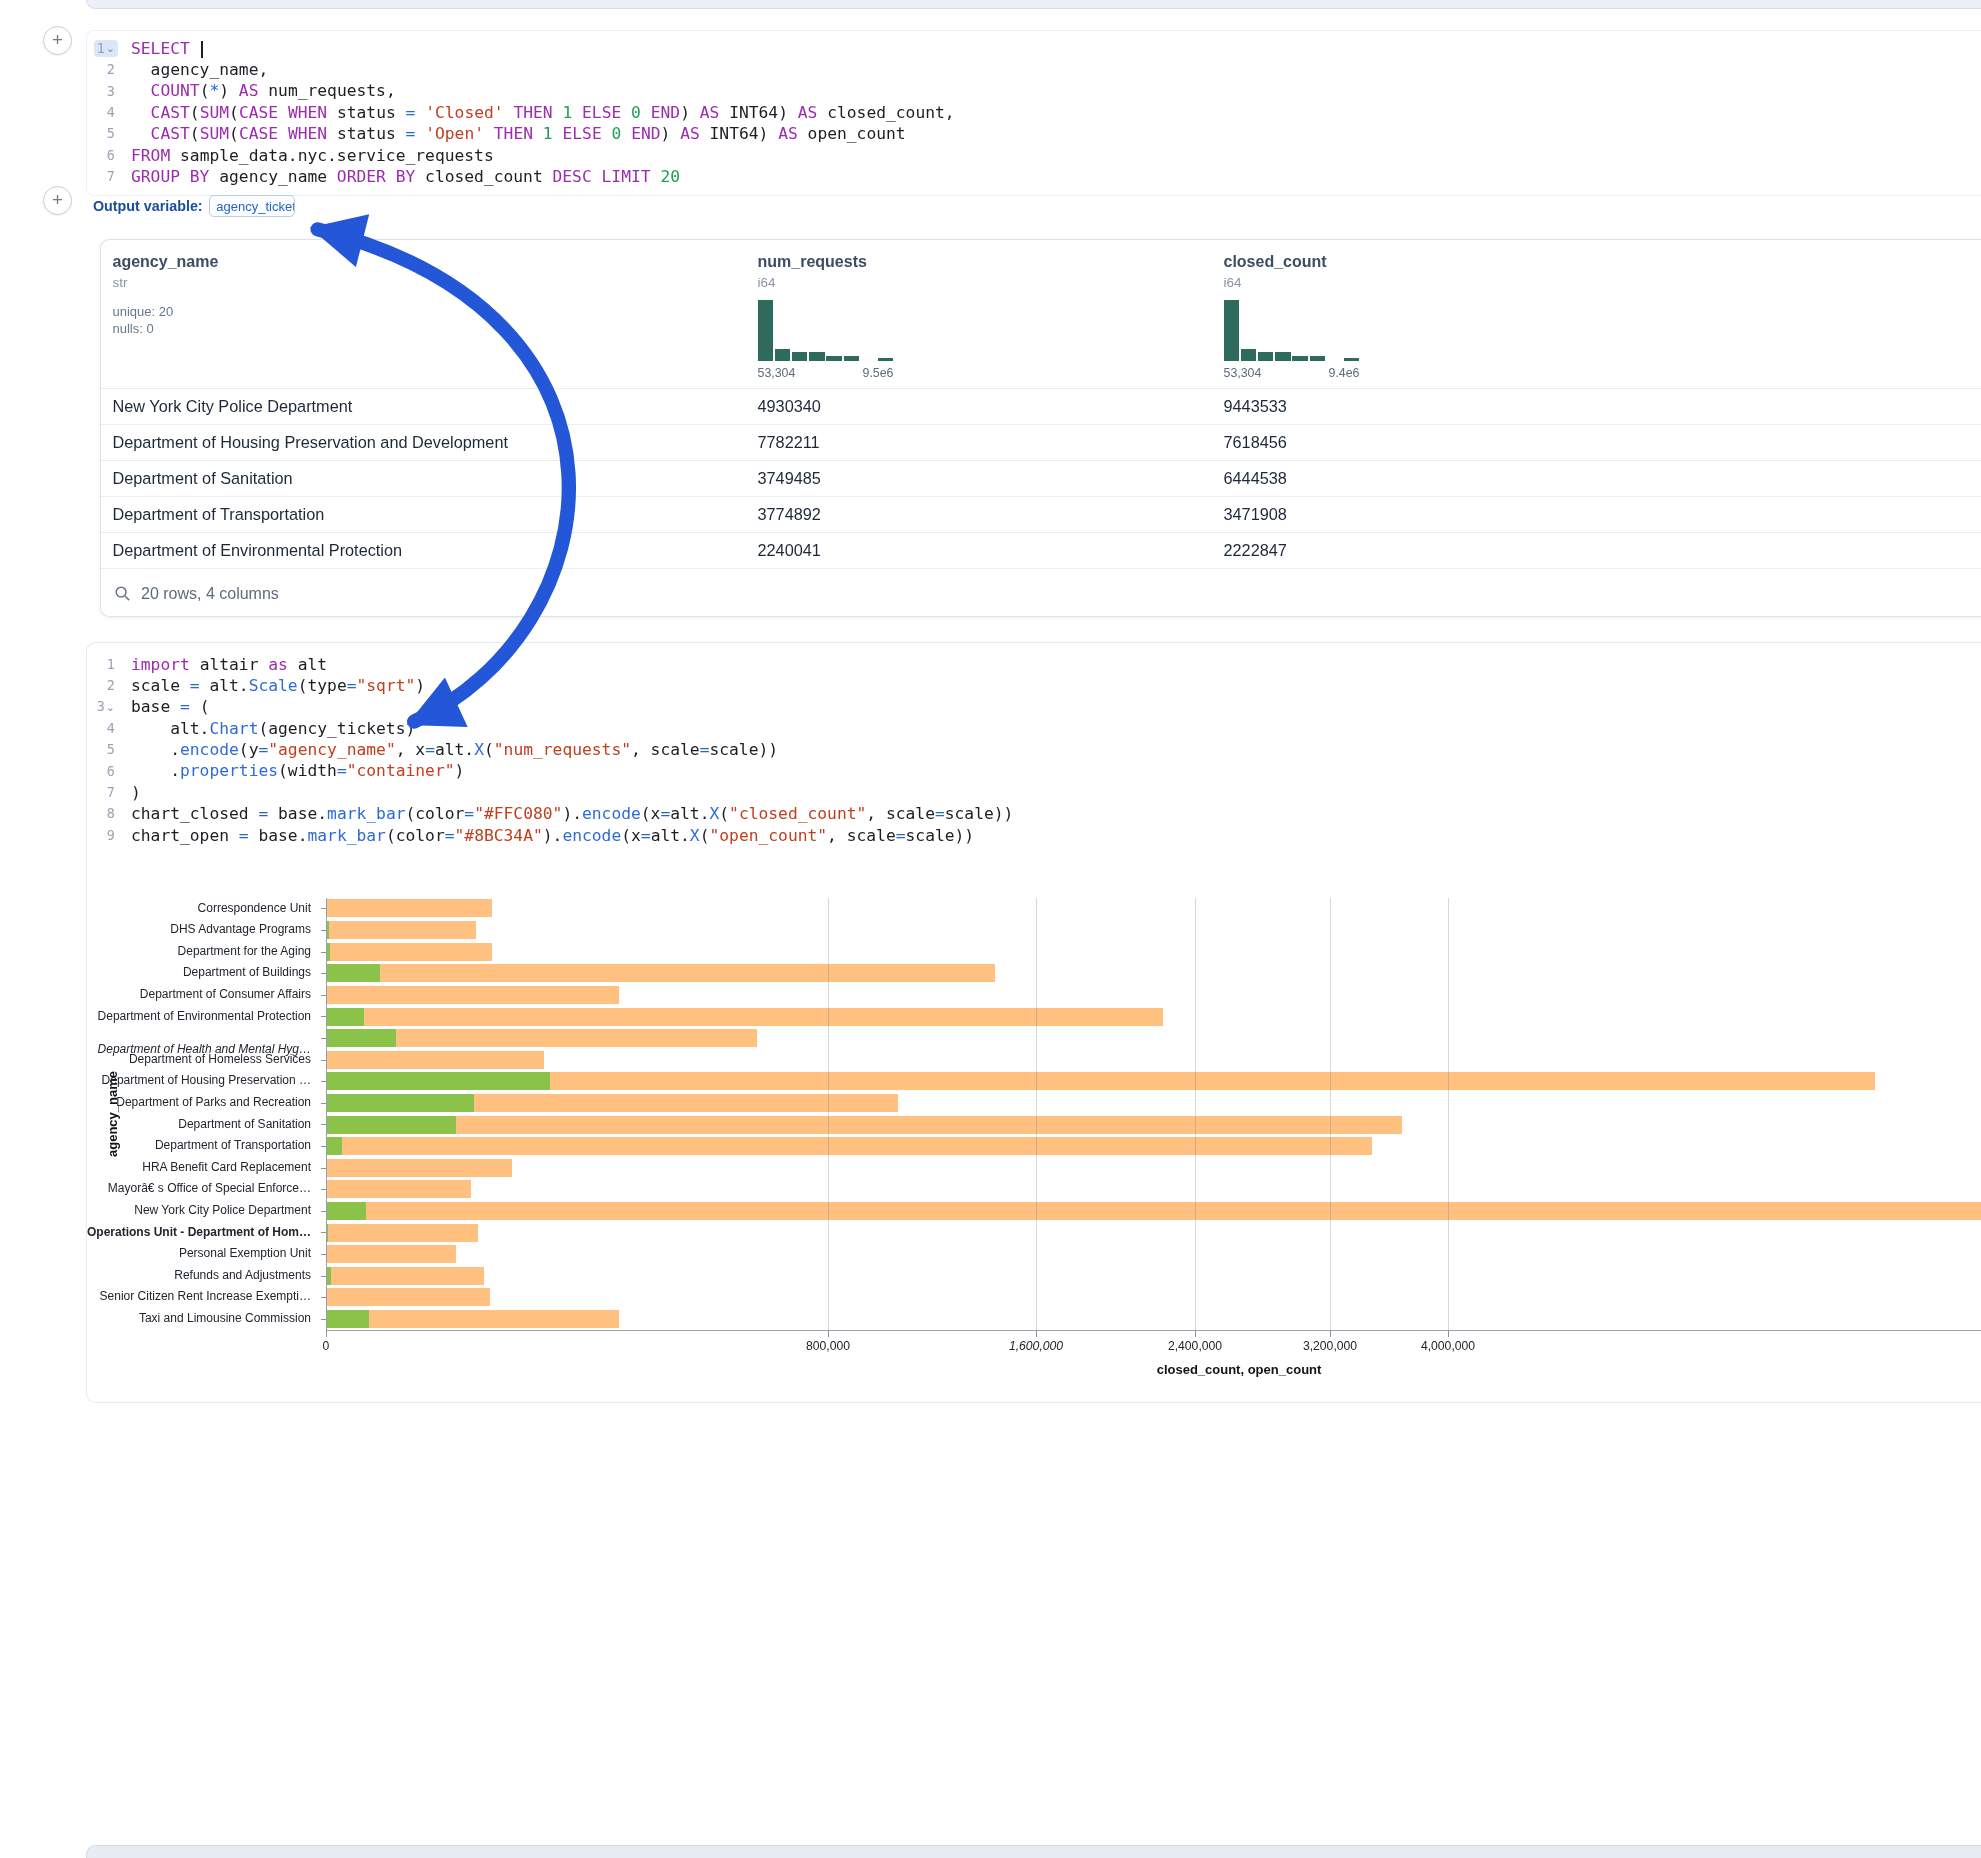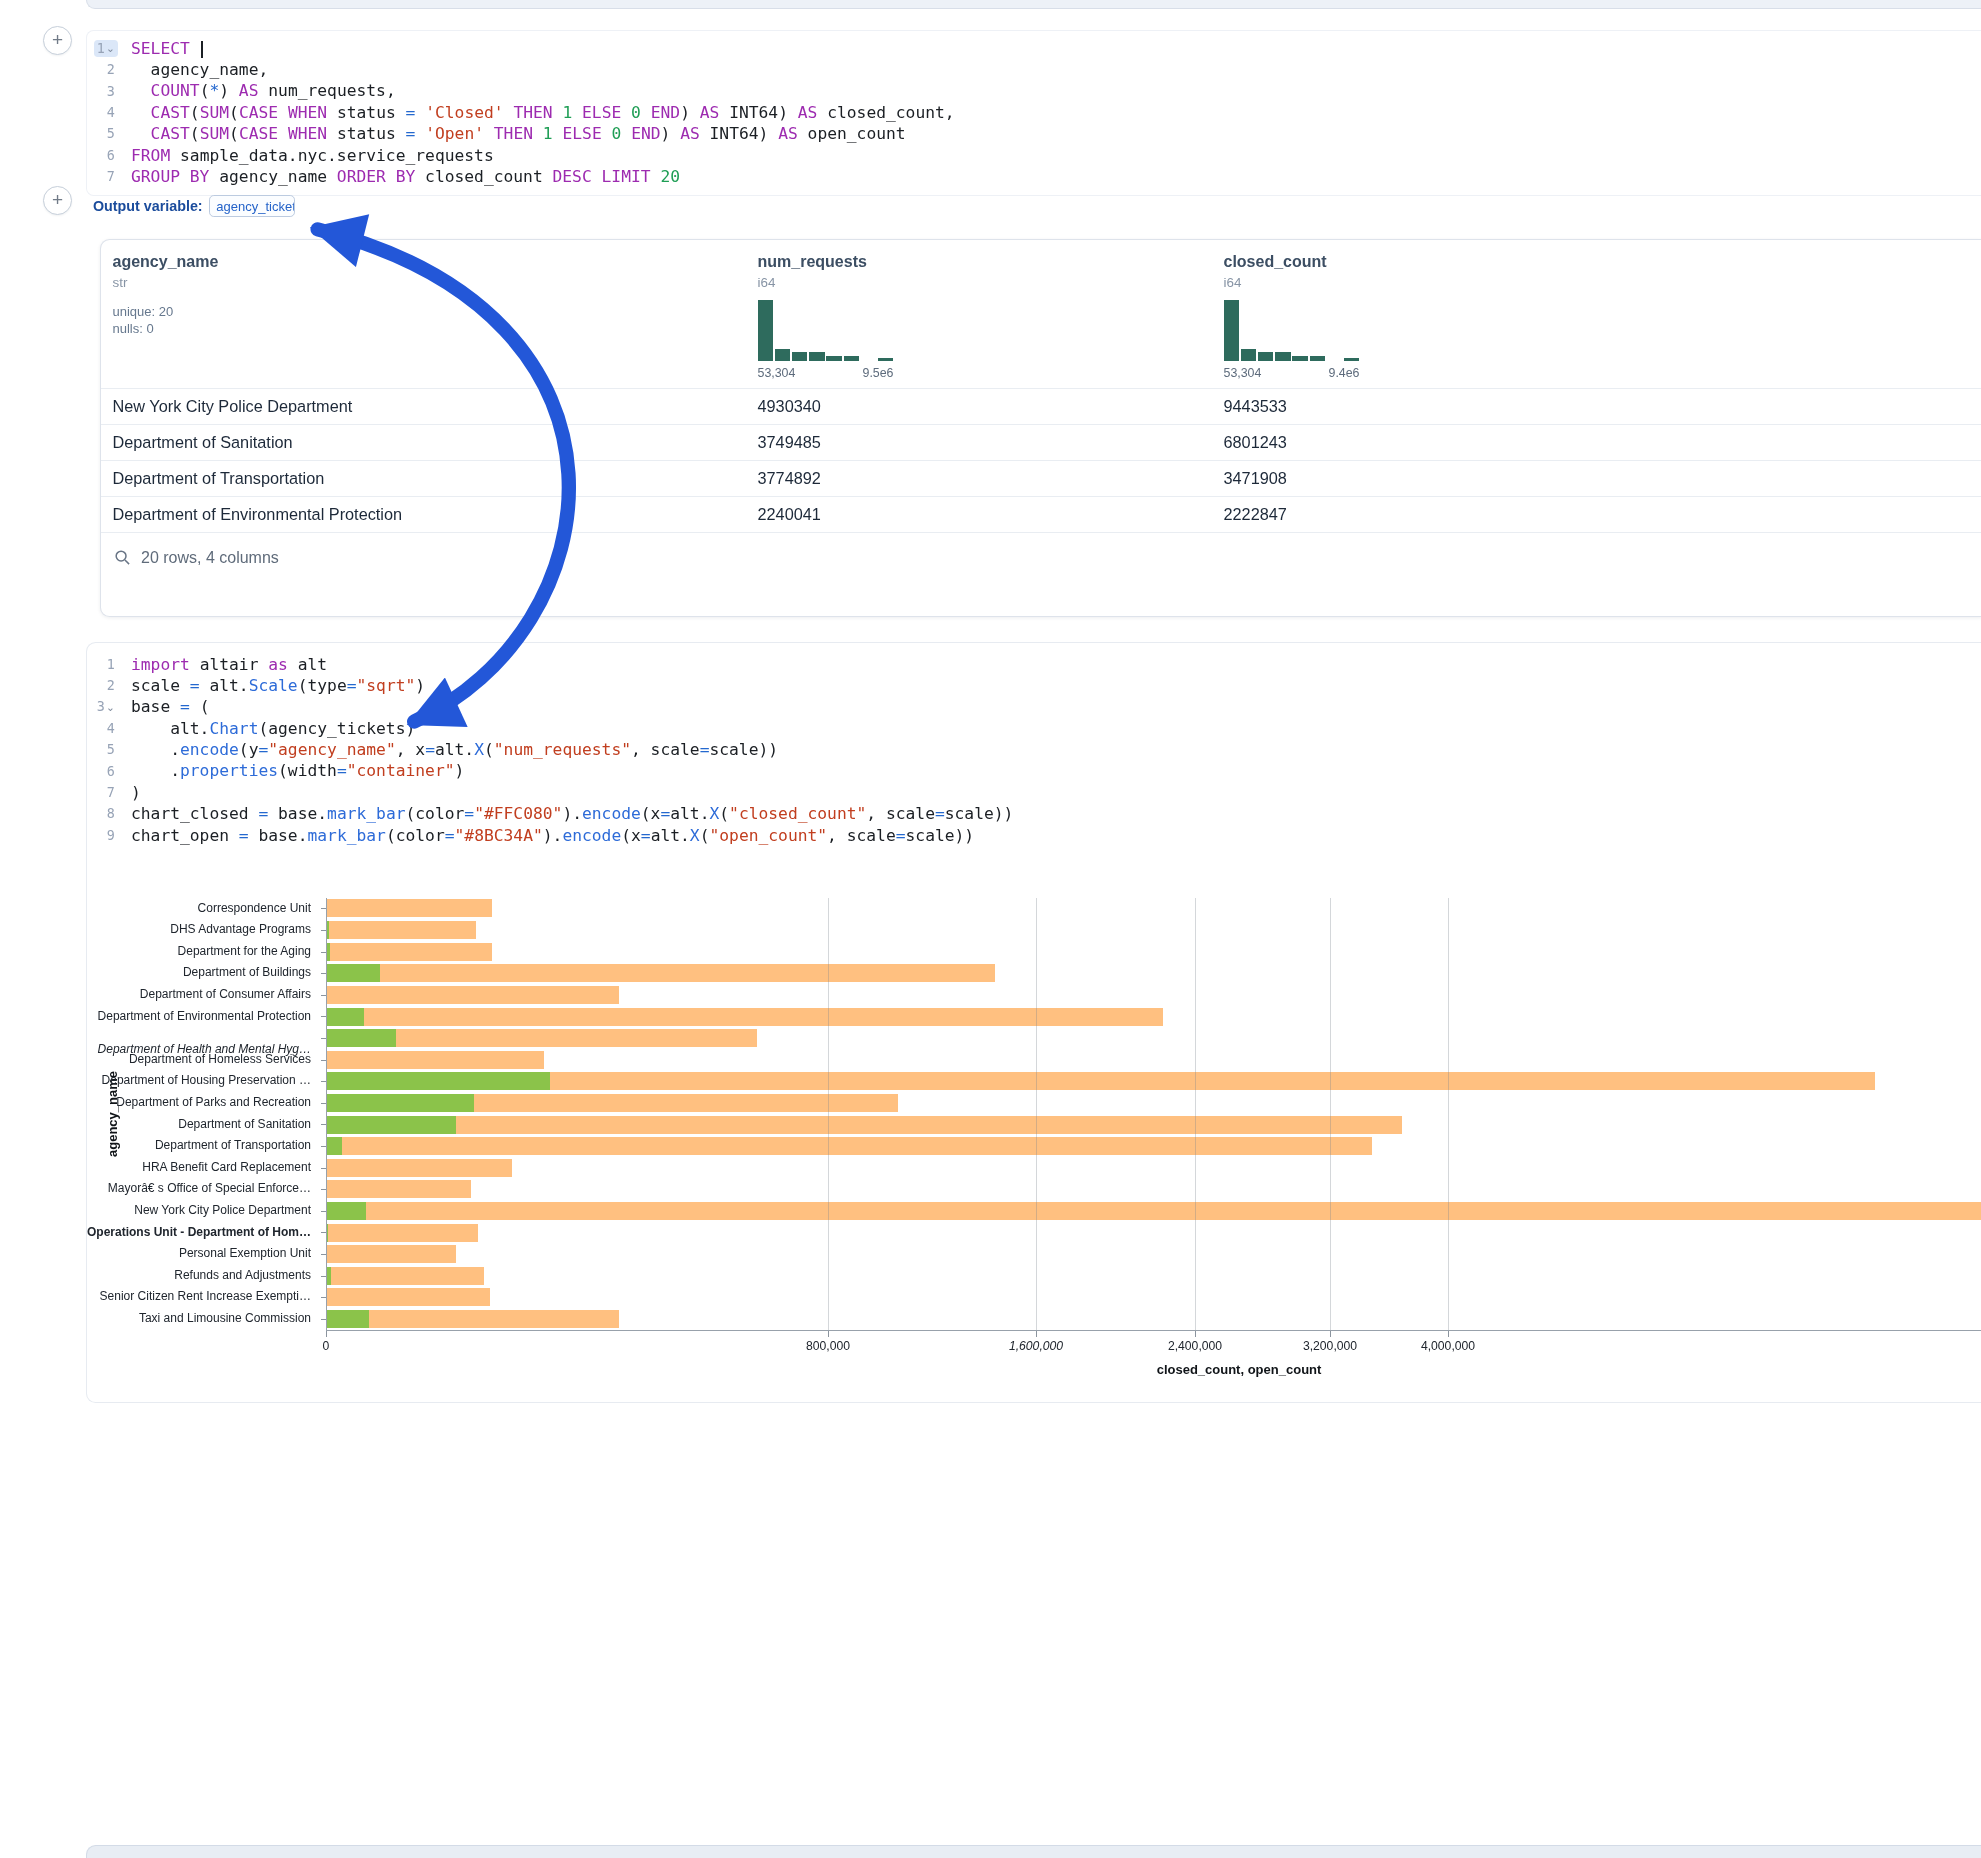--- a/index.html
+++ b/index.html
@@ -190,23 +190,28 @@
         </div>
       </div>
     </div>
   <div id="tbody">
       <div class="trow">
         <div class="td">New York City Police Department</div>
         <div class="td">4930340</div>
         <div class="td">9443533</div>
       </div>
       <div class="trow">
+        <div class="td">Department of Housing Preservation and Development</div>
+        <div class="td">7782211</div>
+        <div class="td">7618456</div>
+      </div>
+      <div class="trow">
         <div class="td">Department of Sanitation</div>
         <div class="td">3749485</div>
-        <div class="td">6801243</div>
+        <div class="td">6444538</div>
       </div>
       <div class="trow">
         <div class="td">Department of Transportation</div>
         <div class="td">3774892</div>
         <div class="td">3471908</div>
       </div>
       <div class="trow">
         <div class="td">Department of Environmental Protection</div>
         <div class="td">2240041</div>
         <div class="td">2222847</div>

